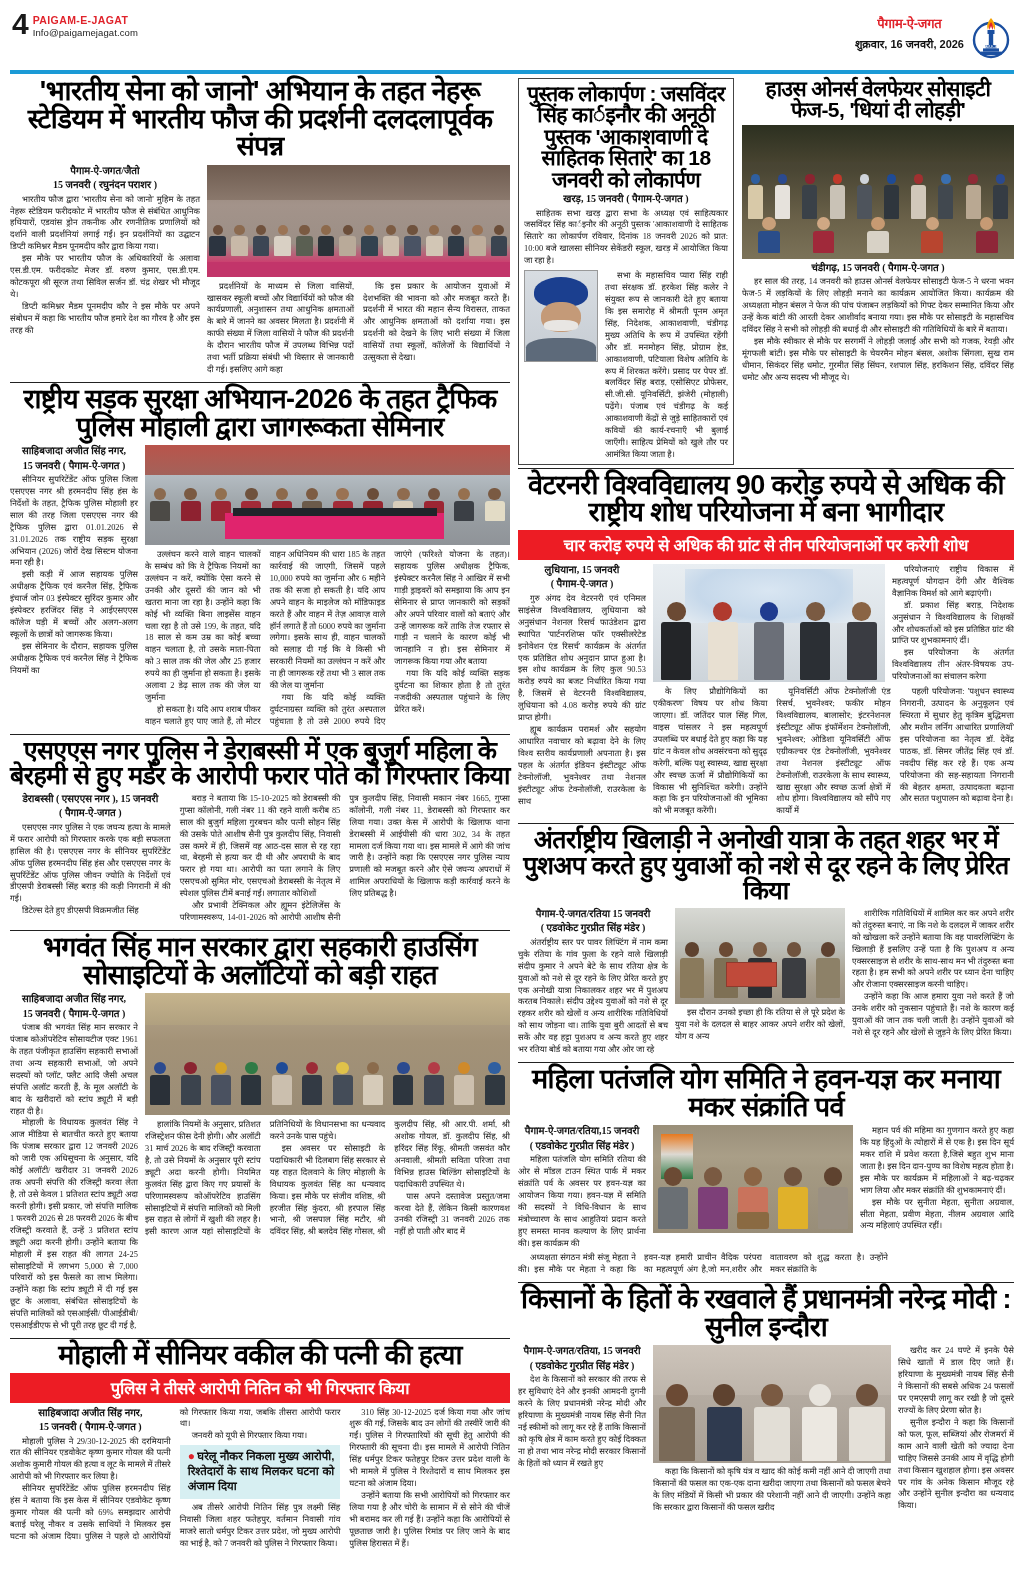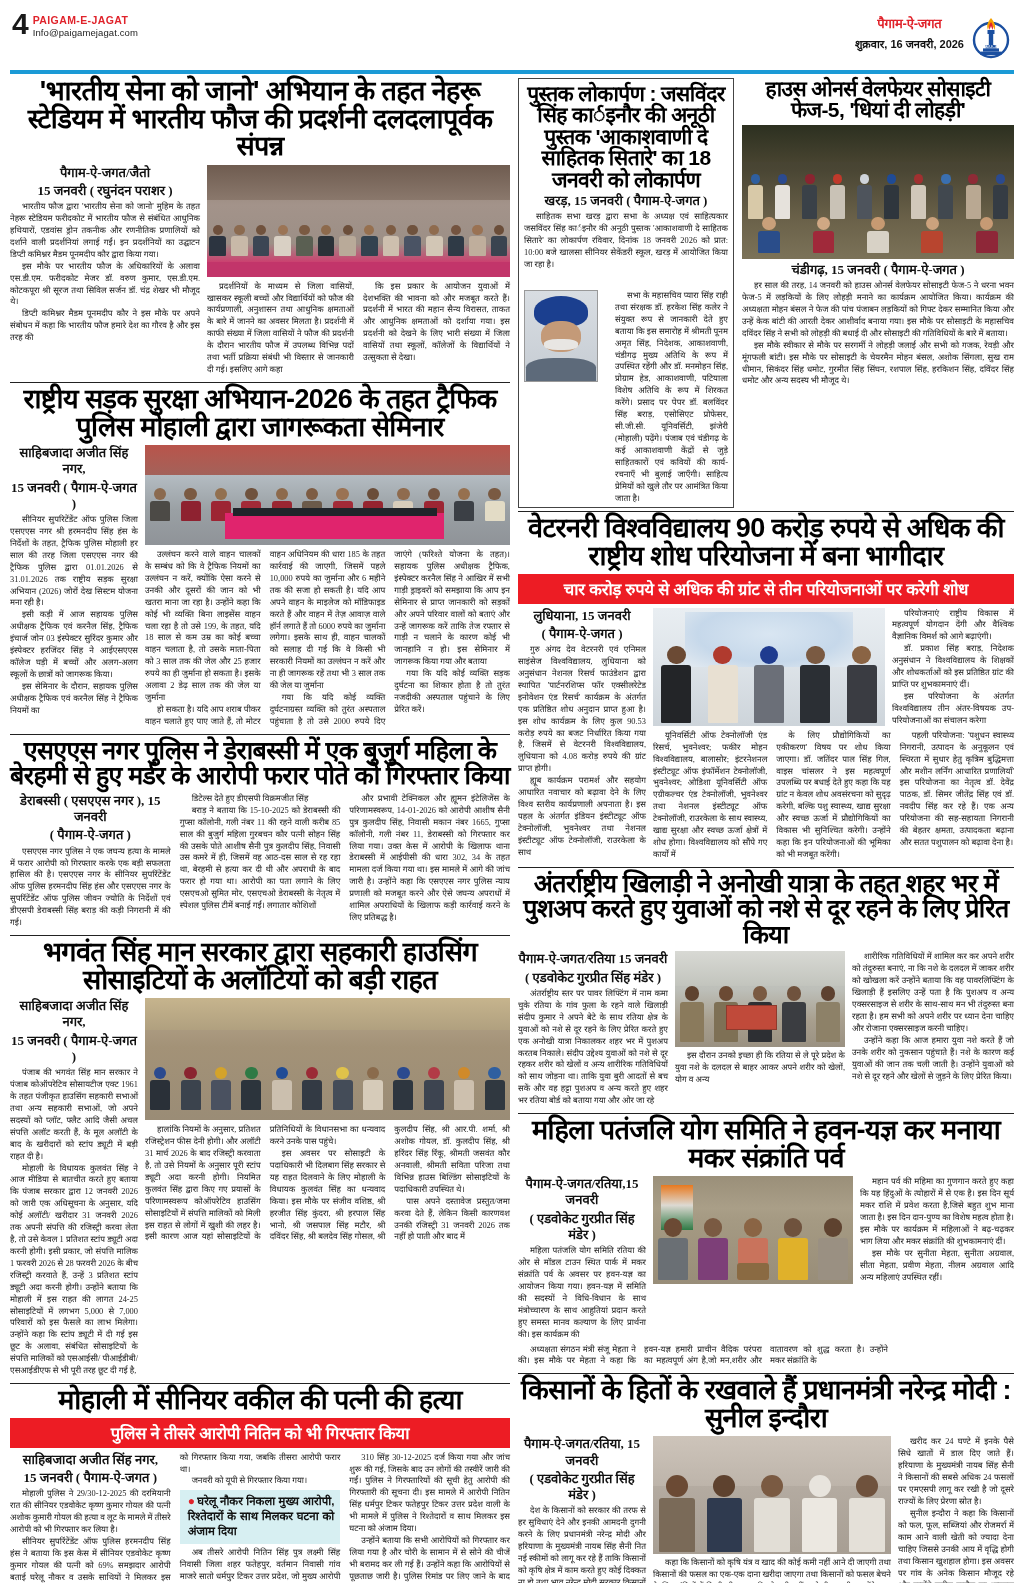--- a/index.html
+++ b/index.html
@@ -40,21 +40,21 @@
   h1.hl { font-family:"Liberation Sans", sans-serif; font-weight:bold; text-align:center; line-height:1.02; color:#000; letter-spacing:-0.6px; }
   .hl-xl { font-size:27px; }
   .hl-lg { font-size:25px; }
   .hl-md { font-size:21px; }
   .hl-serifbold { font-family:"Liberation Serif", serif; font-weight:bold; }
 
   .redband { background:#ed1c24; color:#fff; font-family:"Liberation Sans", sans-serif; font-weight:bold; text-align:center; font-size:16.5px; padding:3px 4px 4px 4px; margin-top:3px; letter-spacing:-0.2px; }
 
   
   .art { margin-bottom:6px; }
-  .byline { font-family:"Liberation Serif", serif; font-weight:bold; font-size:13px; text-align:center; line-height:1.25; margin-bottom:2px; }
+  .byline { font-family:"Liberation Serif", serif; font-weight:bold; font-size:10px; text-align:center; line-height:1.25; margin-bottom:2px; }
   .cols2 { column-count:2; column-gap:9px; }
   .cols3 { column-count:3; column-gap:9px; }
   .cols4 { column-count:4; column-gap:8px; }
   .bodytext { font-family:"Liberation Serif", serif; font-size:8.4px; line-height:1.42; text-align:justify; text-justify:inter-word; color:#1a1a1a; hyphens:auto; }
   .bodytext p { text-indent:12px; margin-bottom:0px; }
 
   
   .photo { background:#b9b3ad; position:relative; overflow:hidden; display:block; }
   .figrow { display:flex; align-items:flex-end; justify-content:space-around; position:absolute; left:0; right:0; bottom:14%; }
   .fig { width:5.5%; }
@@ -398,21 +398,21 @@
     <div class="col-right">
 
       <div style="display:flex;gap:8px;">
 
         <div class="boxed" style="width:216px;">
           <h1 class="hl hl-md">पुस्तक लोकार्पण : जसविंदर सिंह कार्इनौर की अनूठी पुस्तक 'आकाशवाणी दे साहितक सितारे' का 18 जनवरी को लोकार्पण</h1>
           <div class="byline" style="margin-top:3px;">खरड़, 15 जनवरी ( पैगाम-ऐ-जगत )</div>
           <div class="bodytext">
             <p>साहितक सभा खरड़ द्वारा सभा के अध्यक्ष एवं साहित्यकार जसविंदर सिंह कार्इनौर की अनूठी पुस्तक 'आकाशवाणी दे साहितक सितारे' का लोकार्पण रविवार, दिनांक 18 जनवरी 2026 को प्रात: 10:00 बजे खालसा सीनियर सेकेंडरी स्कूल, खरड़ में आयोजित किया जा रहा है।</p>
           </div>
-          <div style="display:flex;gap:17px;margin-top:19px;">
+          <div style="display:flex;gap:7px;margin-top:3px;">
             <div class="portrait" style="background:linear-gradient(180deg,#d8dde2 0%,#c6ccd3 100%);">
               <div style="position:absolute;left:12%;right:12%;top:6%;height:34%;background:#1b3f8f;border-radius:50% 50% 40% 40%;"></div>
               <div style="position:absolute;left:22%;right:22%;top:34%;height:34%;background:#c49a78;border-radius:45%;"></div>
               <div style="position:absolute;left:26%;right:26%;top:54%;height:12%;background:#e8e6e3;border-radius:40%;"></div>
               <div style="position:absolute;left:2%;right:2%;bottom:0;height:26%;background:#5d6a7a;border-radius:40% 40% 0 0;"></div>
             </div>
             <div class="bodytext" style="flex:1;">
               <p>सभा के महासचिव प्यारा सिंह राही तथा संरक्षक डॉ. हरकेश सिंह कलेर ने संयुक्त रूप से जानकारी देते हुए बताया कि इस समारोह में श्रीमती पूनम अमृत सिंह, निदेशक, आकाशवाणी, चंडीगढ़ मुख्य अतिथि के रूप में उपस्थित रहेंगी और डॉ. मनमोहन सिंह, प्रोग्राम हेड, आकाशवाणी, पटियाला विशेष अतिथि के रूप में शिरकत करेंगे। प्रसाद पर पेपर डॉ. बलविंदर सिंह बराड़, एसोसिएट प्रोफेसर, सी.जी.सी. यूनिवर्सिटी, झंजेरी (मोहाली) पढ़ेंगे। पंजाब एवं चंडीगढ़ के कई आकाशवाणी केंद्रों से जुड़े साहितकारों एवं कवियों की कार्य-रचनाएँ भी बुलाई जाएँगी। साहित्य प्रेमियों को खुले तौर पर आमंत्रित किया जाता है।</p>
             </div>
           </div>
@@ -540,22 +540,22 @@
               </div>
               <div style="flex:1;">
                 <div class="bodytext">
                   <p>परियोजनाएं राष्ट्रीय विकास में महत्वपूर्ण योगदान देंगी और वैश्विक वैज्ञानिक विमर्श को आगे बढ़ाएंगी।</p>
                   <p>डॉ. प्रकाश सिंह बराड़, निदेशक अनुसंधान ने विश्वविद्यालय के शिक्षकों और शोधकर्ताओं को इस प्रतिष्ठित ग्रांट की प्राप्ति पर शुभकामनाएं दीं।</p>
                   <p>इस परियोजना के अंतर्गत विश्वविद्यालय तीन अंतर-विषयक उप-परियोजनाओं का संचालन करेगा</p>
                 </div>
               </div>
             </div>
             <div class="bodytext cols3" style="margin-top:3px;">
+              <p>के लिए प्रौद्योगिकियों का एकीकरण' विषय पर शोध किया जाएगा। डॉ. जतिंदर पाल सिंह गिल, वाइस चांसलर ने इस महत्वपूर्ण उपलब्धि पर बधाई देते हुए कहा कि यह ग्रांट न केवल शोध अवसंरचना को सुदृढ़ करेगी, बल्कि पशु स्वास्थ्य, खाद्य सुरक्षा और स्वच्छ ऊर्जा में प्रौद्योगिकियों का विकास भी सुनिश्चित करेगी। उन्होंने कहा कि इन परियोजनाओं की भूमिका को भी मजबूत करेंगी।</p>
               <p>यूनिवर्सिटी ऑफ टेक्नोलॉजी एंड रिसर्च, भुवनेश्वर; फकीर मोहन विश्वविद्यालय, बालासोर; इंटरनेशनल इंस्टीट्यूट ऑफ इंफॉर्मेशन टेक्नोलॉजी, भुवनेश्वर; ओडिशा यूनिवर्सिटी ऑफ एग्रीकल्चर एंड टेक्नोलॉजी, भुवनेश्वर तथा नेशनल इंस्टीट्यूट ऑफ टेक्नोलॉजी, राउरकेला के साथ स्वास्थ्य, खाद्य सुरक्षा और स्वच्छ ऊर्जा क्षेत्रों में शोध होगा। विश्वविद्यालय को सौंपे गए कार्यों में</p>
-              <p>के लिए प्रौद्योगिकियों का एकीकरण' विषय पर शोध किया जाएगा। डॉ. जतिंदर पाल सिंह गिल, वाइस चांसलर ने इस महत्वपूर्ण उपलब्धि पर बधाई देते हुए कहा कि यह ग्रांट न केवल शोध अवसंरचना को सुदृढ़ करेगी, बल्कि पशु स्वास्थ्य, खाद्य सुरक्षा और स्वच्छ ऊर्जा में प्रौद्योगिकियों का विकास भी सुनिश्चित करेगी। उन्होंने कहा कि इन परियोजनाओं की भूमिका को भी मजबूत करेंगी।</p>
               <p>पहली परियोजना: 'पशुधन स्वास्थ्य निगरानी, उत्पादन के अनुकूलन एवं स्थिरता में सुधार हेतु कृत्रिम बुद्धिमत्ता और मशीन लर्निंग आधारित प्रणालियाँ' इस परियोजना का नेतृत्व डॉ. देवेंद्र पाठक, डॉ. सिमर जीतेंद्र सिंह एवं डॉ. नवदीप सिंह कर रहे हैं। एक अन्य परियोजना की सह-सहायता निगरानी की बेहतर क्षमता, उत्पादकता बढ़ाना और सतत पशुपालन को बढ़ावा देना है।</p>
             </div>
           </div>
         </div>
       </div>
 
       <div class="thin-sep"></div>
 
       <div class="art">
         <h1 class="hl hl-lg">अंतर्राष्ट्रीय खिलाड़ी ने अनोखी यात्रा के तहत शहर भर में पुशअप करते हुए युवाओं को नशे से दूर रहने के लिए प्रेरित किया</h1>

